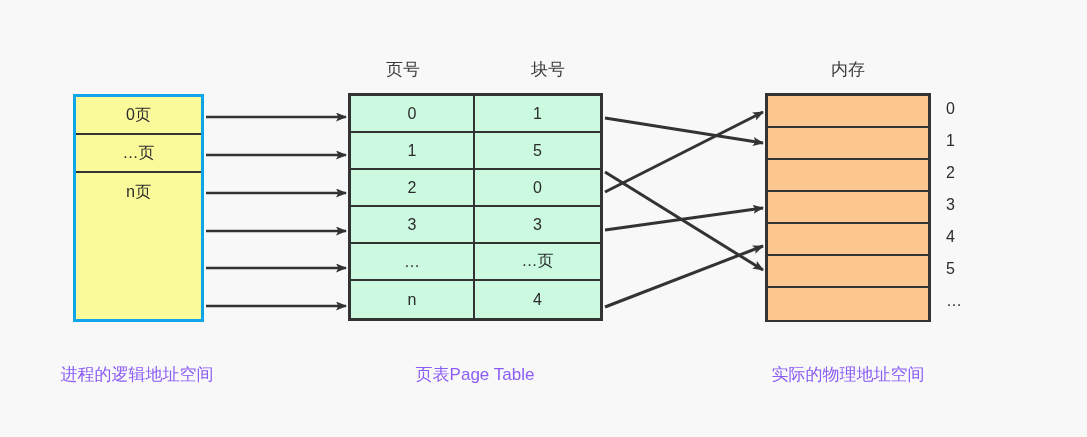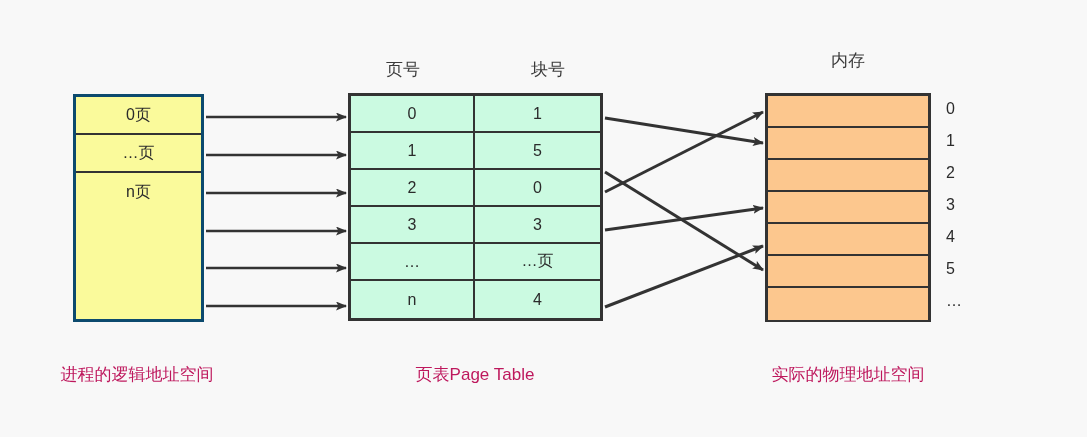--- a/index.html
+++ b/index.html
@@ -18,43 +18,43 @@
     font-size:17px;
     color:#3a3a3a;
     text-align:center;
     white-space:nowrap;
     transform:translateX(-50%);
   }
 
   .caption{
     position:absolute;
     font-size:17px;
-    color:#be185d;
+    color:#8b5cf6;
     white-space:nowrap;
     transform:translateX(-50%);
   }
 
   
   #logical-box{
     position:absolute;
     left:73px;top:94px;
     width:131px;height:228px;
-    border:3px solid #0c4a6e;
+    border:3px solid #0ea5e9;
     box-sizing:border-box;
     background:#fafa9b;
   }
   #logical-box .cell{
     height:38px;
     box-sizing:border-box;
     background:#fafa9b;
     border-bottom:2px solid #333;
     display:flex;align-items:center;justify-content:center;
     font-size:16px;color:#2b2b2b;
   }
-  #logical-box .cell:last-child{border-bottom:none;}
+  #logical-box .cell:last-child{border-bottom:none;font-family:Liberation Mono, monospace;}
 
   
   #pagetable-box{
     position:absolute;
     left:348px;top:93px;
     width:255px;height:228px;
     border:3px solid #333;
     box-sizing:border-box;
     background:#cbfae1;
   }
@@ -106,21 +106,21 @@
 </style>
 </head>
 <body>
 
 <div id="stage">
 
   <div class="col-title" style="left:403px;top:58px;">页号</div>
 
   <div class="col-title" style="left:548px;top:58px;">块号</div>
 
-  <div class="col-title" style="left:848px;top:49px;text-align:center;">内存</div>
+  <div class="col-title" style="left:848px;top:58px;text-align:center;">内存</div>
 
   <div id="logical-box">
     <div class="cell">
       <span>0页</span>
     </div>
     <div class="cell">
       <span>…页</span>
     </div>
     <div class="cell">
       <span>n页</span>

